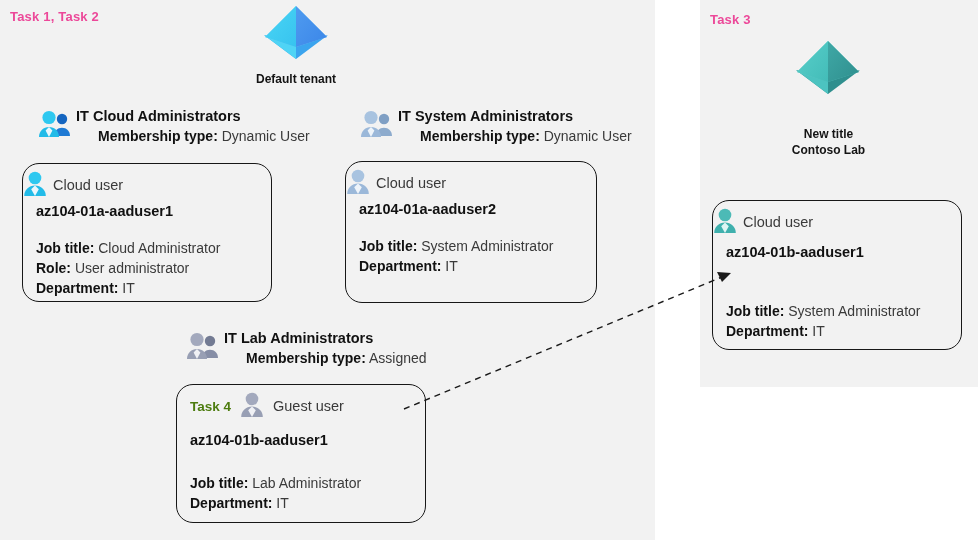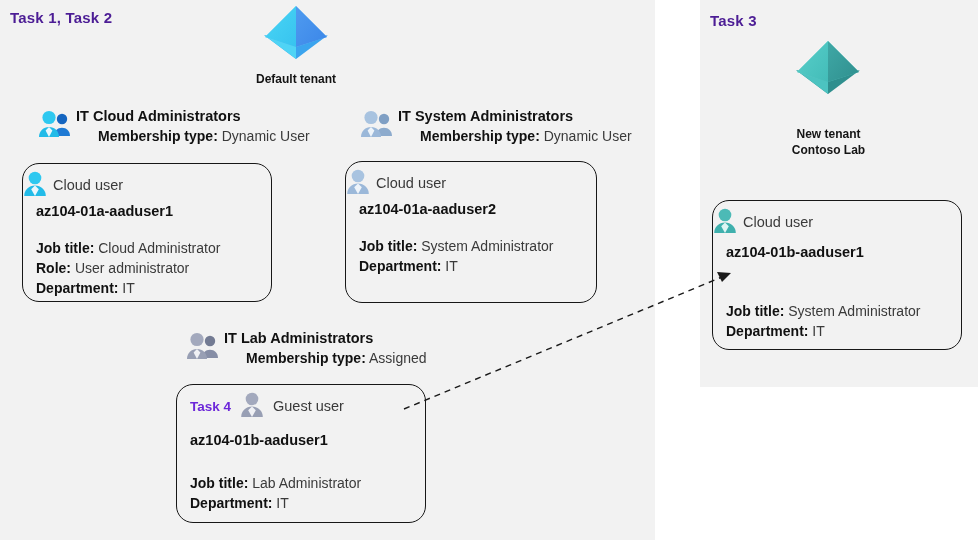--- a/index.html
+++ b/index.html
@@ -6,21 +6,21 @@
   body{
     width:978px;height:540px;position:relative;overflow:hidden;
     font-family:"Liberation Sans","DejaVu Sans",sans-serif;
     color:#1a1a1a;
   }
   .panel{position:absolute;background:#f2f2f2;}
   #left-panel{left:0;top:0;width:655px;height:540px;}
   #right-panel{left:700px;top:0;width:278px;height:387px;}
 
   .task-label{
-    position:absolute;font-weight:bold;font-size:15px;color:#4c1d95;
+    position:absolute;font-weight:bold;font-size:13px;color:#ec4899;
     letter-spacing:.2px;white-space:nowrap;
   }
 
   
   .tenant-logo{position:absolute;}
   .tenant-caption{
     position:absolute;text-align:center;font-weight:bold;
     font-size:12px;color:#141414;white-space:nowrap;line-height:1.35;
   }
 
@@ -36,21 +36,21 @@
   .card{
     position:absolute;border:1.6px solid #171717;border-radius:17px;
     box-sizing:border-box;background:transparent;
   }
   .card-head{
     position:absolute;left:0;right:0;top:7px;
     display:flex;align-items:center;gap:6px;
     font-size:14.5px;color:#3a3a3a;white-space:nowrap;
   }
   .card-head.with-task{justify-content:flex-start;padding-left:13px;gap:9px;}
-  .card-head .task-inline{font-weight:bold;color:#6d28d9;font-size:13.5px;}
+  .card-head .task-inline{font-weight:bold;color:#4d7c0f;font-size:13.5px;}
   .uname{
     position:absolute;left:13px;font-weight:bold;font-size:14.5px;
     color:#111;white-space:nowrap;
   }
   .fields{position:absolute;left:13px;font-size:14px;line-height:1.43;color:#3a3a3a;white-space:nowrap;}
   .fields b{color:#111;font-weight:bold;}
 
   
   #connector{position:absolute;left:0;top:0;width:978px;height:540px;pointer-events:none;}
 </style>
@@ -210,21 +210,21 @@
       </linearGradient>
     </defs>
     <polygon points="38,56 6,32 38,40 70,32" fill="#2f8f8e"></polygon>
     <polygon points="38,56 6,32 38,40" fill="#4cc3c0"></polygon>
     <polygon points="38,3 7,34 38,44 69,34" fill="url(#tB)"></polygon>
     <polygon points="38,3 7,34 38,44" fill="url(#tL)"></polygon>
     <polygon points="38,3 69,34 38,44" fill="url(#tR)"></polygon>
   </svg>
 </div>
 <div class="tenant-caption" style="left:736px;top:126px;width:185px;">
-  <div>New  tenant</div>
+  <div>New  title</div>
   <div>Contoso Lab</div>
 </div>
 
 <div class="card" style="left:712px;top:200px;width:250px;height:150px;">
   <div class="card-head">
     <span>
       <svg width="24" height="25" viewBox="0 0 24 25">
         <circle cx="12" cy="7" r="6.3" fill="#4cbab6"></circle>
         <path d="M1.2 25c0-6.1 4.8-10.4 10.8-10.4S22.8 18.9 22.8 25z" fill="#3fb0ad"></path>
         <path d="M12 14.6l-3.8 3.6L12 25l3.8-6.8z" fill="#dff5f4"></path>

